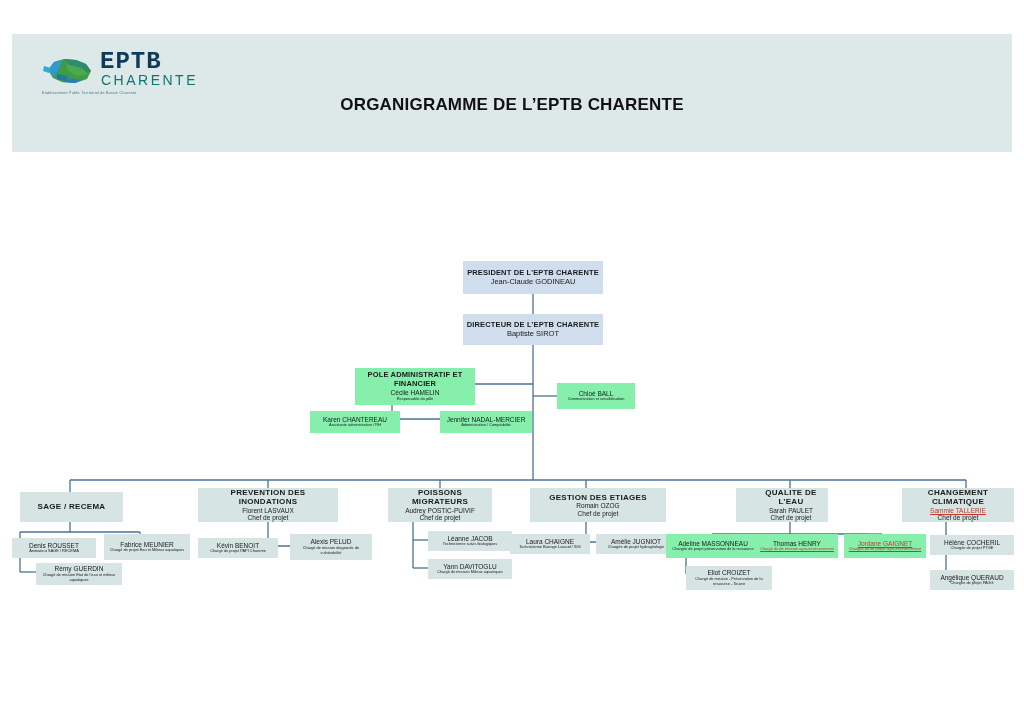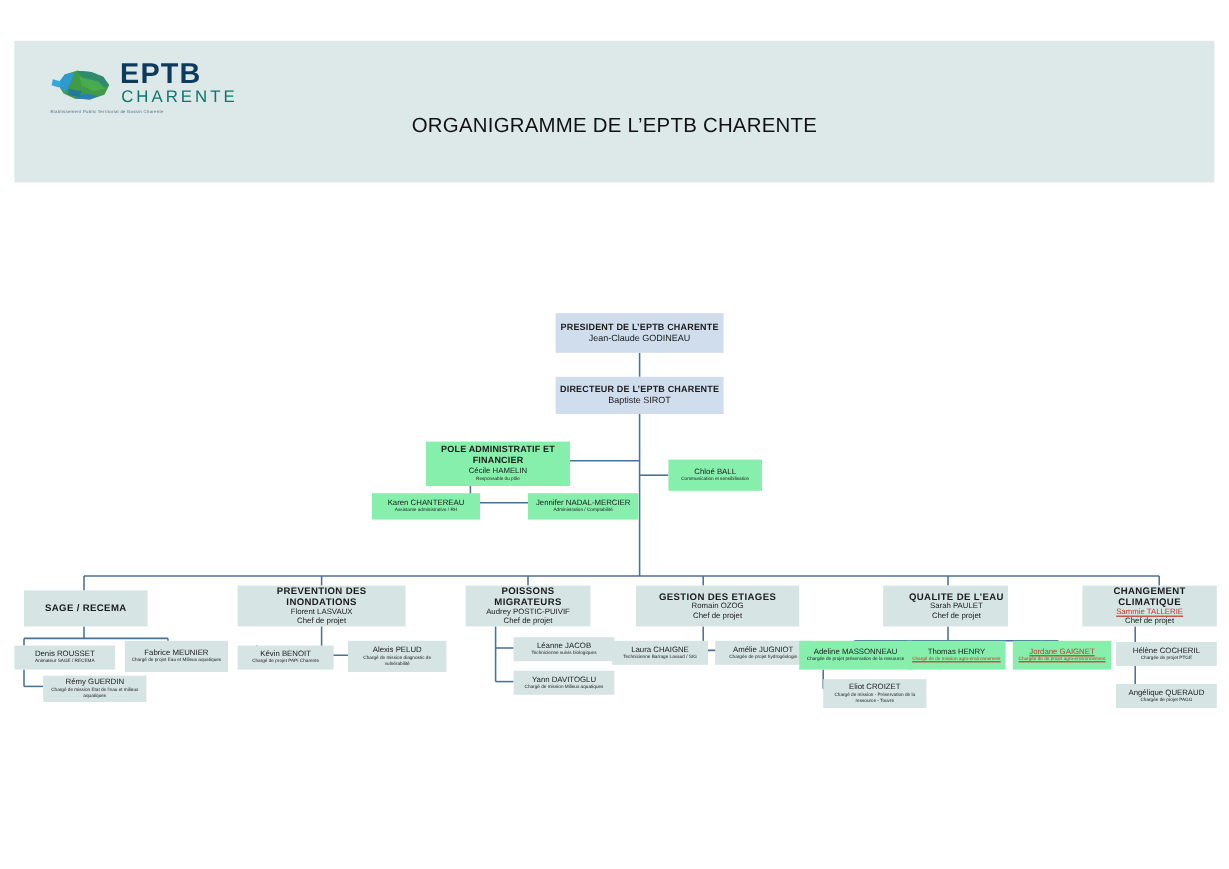--- a/index.html
+++ b/index.html
@@ -10,34 +10,34 @@
   }
   
   #header-band{
     position:absolute;left:12px;top:34px;width:1000px;height:118px;
     background:#dde8e8;
   }
   #logo-wrap{position:absolute;left:30px;top:14px;width:150px;height:62px;}
   #logo-map{position:absolute;left:0;top:6px;width:54px;height:34px;}
   #logo-eptb{
     position:absolute;left:58px;top:2px;font-size:24px;font-weight:bold;
-    color:#0e3a5c;letter-spacing:1px;line-height:24px;
+    color:#0e3a5c;letter-spacing:1px;line-height:24px;font-family:Liberation Mono, monospace;
   }
   #logo-charente{
     position:absolute;left:59px;top:25px;font-size:14px;color:#0f766e;
     letter-spacing:2.5px;line-height:14px;
   }
   #logo-baseline{
     position:absolute;left:0px;top:43px;font-size:3.6px;color:#4c6f86;
     letter-spacing:.25px;white-space:nowrap;
   }
   #page-title{
     position:absolute;left:0;top:0;width:1000px;height:118px;
     display:flex;align-items:center;justify-content:center;
-    font-size:17px;font-weight:normal;color:#111111;letter-spacing:.2px;
+    font-size:17px;font-weight:bold;color:#111111;letter-spacing:.2px;
     padding-top:24px;box-sizing:border-box;
   }
 
   
   #chart{position:absolute;left:0;top:0;width:1024px;height:724px;}
   #lines{position:absolute;left:0;top:0;width:1024px;height:724px;}
 
   .box{
     position:absolute;box-sizing:border-box;
     display:flex;flex-direction:column;align-items:center;justify-content:center;
@@ -222,21 +222,21 @@
   </div>
   <div class="box teal" style="left:510px;top:534px;width:80px;height:20px;">
     <div class="t-name-sm">Laura CHAIGNE</div>
     <div class="t-sub">Technicienne Barrage Lavaud / SIG</div>
   </div>
   <div class="box teal" style="left:596px;top:534px;width:80px;height:20px;">
     <div class="t-name-sm">Amélie JUGNIOT</div>
     <div class="t-sub">Chargée de projet hydrogéologie</div>
   </div>
 
-  <div class="box teal" style="left:736px;top:488px;width:104px;height:34px;padding-left:21px;">
+  <div class="box teal" style="left:736px;top:488px;width:92px;height:34px;padding-left:21px;">
     <div class="t-head-lg">QUALITE DE L’EAU</div>
     <div class="t-name-sm">Sarah PAULET</div>
     <div class="t-name-sm">Chef de projet</div>
   </div>
   <div class="box pink" style="left:666px;top:534px;width:94px;height:24px;">
     <div class="t-name-sm">Adeline MASSONNEAU</div>
     <div class="t-sub">Chargée de projet préservation de la ressource</div>
   </div>
   <div class="box pink" style="left:756px;top:534px;width:82px;height:24px;">
     <div class="t-name-sm">Thomas HENRY</div>

